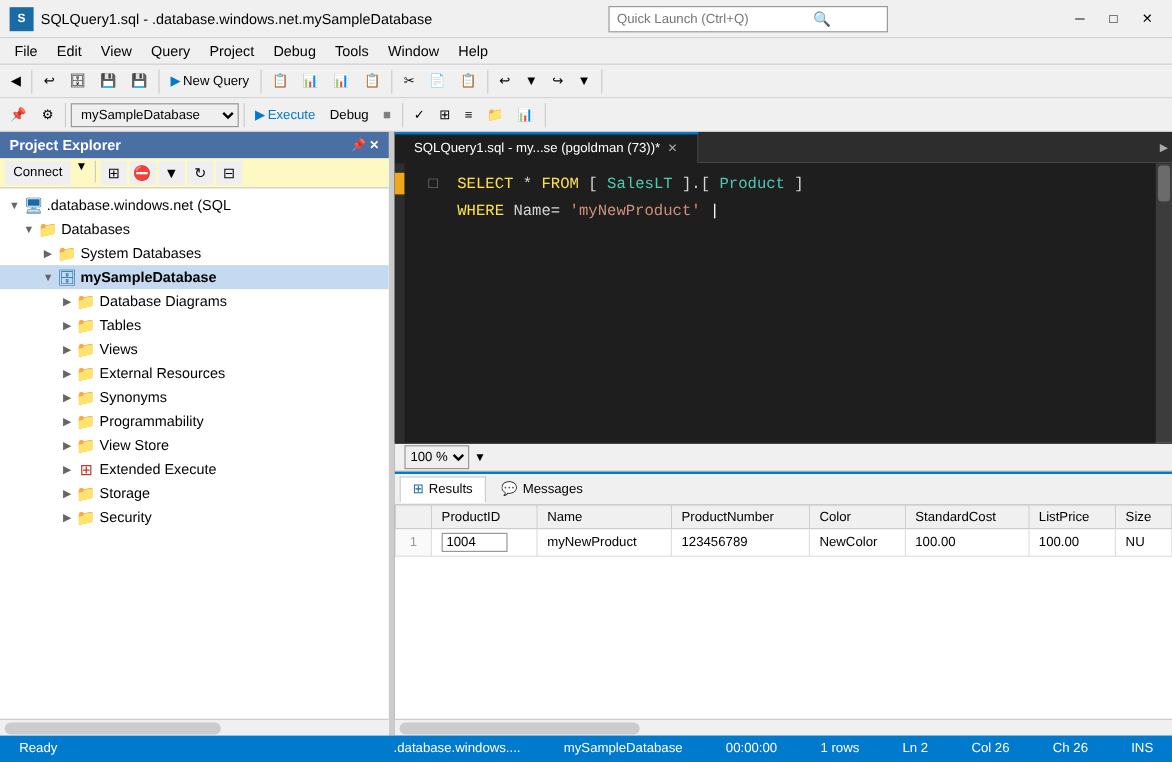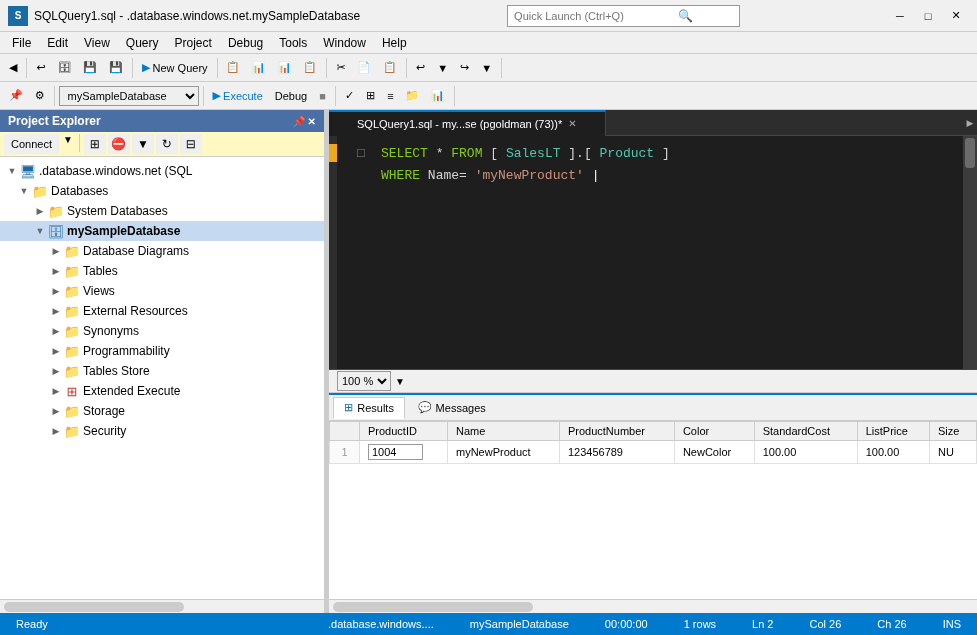--- a/index.html
+++ b/index.html
@@ -47,28 +47,28 @@
     .tree-expand { width: 16px; font-size: 9px; color: #666; display: flex; align-items: center; justify-content: center; }
     .folder-icon { width: 16px; height: 16px; display: flex; align-items: center; justify-content: center; font-size: 13px; margin-right: 3px; }
     .tree-label { font-size: 12px; }
     .tree-indent-1 { padding-left: 16px; }
     .tree-indent-2 { padding-left: 32px; }
     .tree-indent-3 { padding-left: 48px; }
 
     
     .right-panel { flex: 1; display: flex; flex-direction: column; background: #1e1e1e; }
     .tab-bar { background: #2d2d2d; display: flex; align-items: center; border-bottom: 1px solid #444; height: 26px; }
-    .tab { padding: 4px 28px; font-size: 11px; color: #ccc; cursor: pointer; border-right: 1px solid #444; display: flex; align-items: center; gap: 6px; height: 26px; }
+    .tab { padding: 4px 16px; font-size: 11px; color: #ccc; cursor: pointer; border-right: 1px solid #444; display: flex; align-items: center; gap: 6px; height: 26px; }
     .tab.active { background: #1e1e1e; color: white; border-top: 2px solid #007acc; }
     .tab-close { font-size: 10px; color: #aaa; cursor: pointer; }
 
     
     .query-editor { background: #1e1e1e; color: #d4d4d4; padding: 8px 12px; font-family: 'Consolas', 'Courier New', monospace; font-size: 13px; flex: 1; line-height: 1.5; position: relative; }
     .query-line { display: flex; gap: 8px; }
-    .keyword { color: #84cc16; }
+    .keyword { color: #fde047; }
     .string { color: #ce9178; }
     @keyframes blink { 0%,100%{opacity:1} 50%{opacity:0} }
 
     
     .zoom-bar { background: #f0f0f0; height: 24px; display: flex; align-items: center; padding: 0 8px; border-bottom: 1px solid #ccc; border-top: 1px solid #444; gap: 4px; }
     .zoom-select { font-size: 11px; height: 20px; border: 1px solid #999; }
 
     
     .results-panel { background: white; border-top: 2px solid #007acc; height: 220px; display: flex; flex-direction: column; }
     .results-tabs { background: #f0f0f0; display: flex; border-bottom: 1px solid #ccc; height: 26px; align-items: center; padding: 0 4px; gap: 2px; }
@@ -300,21 +300,21 @@
 
       <div class="tree-item tree-indent-3">
         <span class="tree-expand">▶</span>
         <span class="folder-icon" style="color:#e6a817;">📁</span>
         <span class="tree-label">Programmability</span>
       </div>
 
       <div class="tree-item tree-indent-3">
         <span class="tree-expand">▶</span>
         <span class="folder-icon" style="color:#e6a817;">📁</span>
-        <span class="tree-label">Tables Store</span>
+        <span class="tree-label">View Store</span>
       </div>
 
       <div class="tree-item tree-indent-3">
         <span class="tree-expand">▶</span>
         <span class="folder-icon" style="color:#c0392b;">⊞</span>
         <span class="tree-label">Extended Execute</span>
       </div>
 
       <div class="tree-item tree-indent-3">
         <span class="tree-expand">▶</span>

